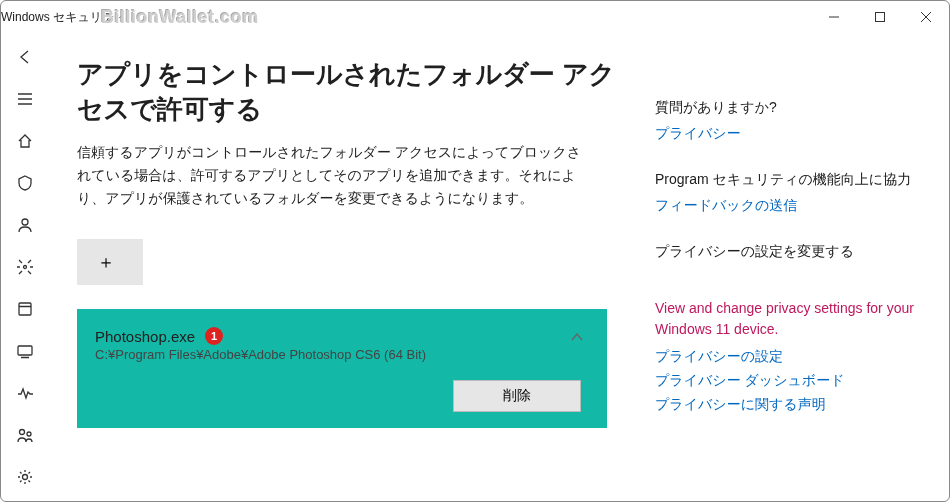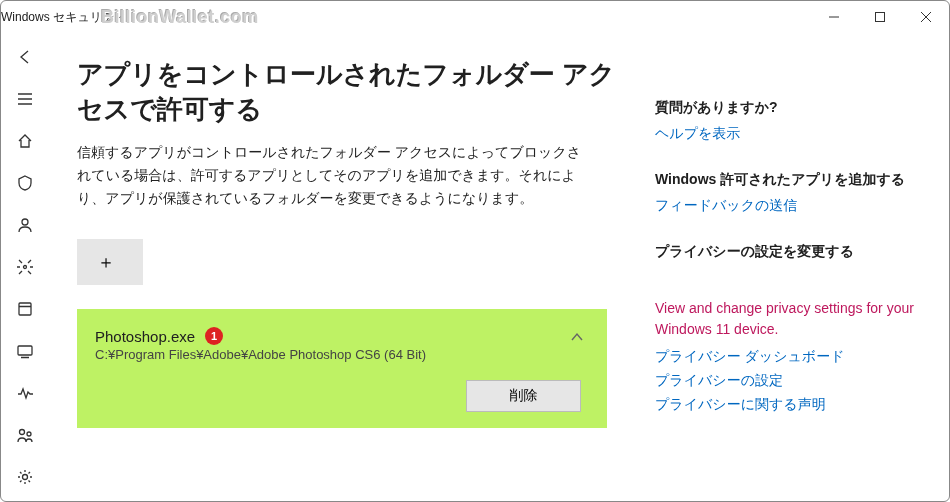--- a/index.html
+++ b/index.html
@@ -108,21 +108,21 @@
       border: none;
       height: 46px;
       padding: 0 28px 0 20px;
       font-size: 15px;
       cursor: pointer;
       font-family: inherit;
       margin-bottom: 24px;
     }
     .add-btn .plus { font-size: 18px; font-weight: 300; }
     .app-card {
-      background: #bef264;
+      background: #14b8a6;
       padding: 18px 22px 16px 18px;
       position: relative;
       width: 530px;
     }
     .app-card-top {
       display: flex;
       align-items: center;
       gap: 10px;
       margin-bottom: 2px;
     }
@@ -150,30 +150,30 @@
       top: 20px;
       cursor: pointer;
     }
     .collapse-chevron svg { stroke: #666; stroke-width: 1.4; fill: none; }
     .remove-btn {
       display: block;
       margin-left: auto;
       margin-right: 4px;
       background: #e6e6e6;
       border: 1px solid #bbb;
-      width: 115px;
+      width: 128px;
       height: 32px;
       font-family: inherit;
       font-size: 14px;
       cursor: pointer;
     }
     .right-section { margin-bottom: 28px; }
     .right-heading {
       font-size: 14px;
-      font-weight: 700;
+      font-weight: 400;
       margin-bottom: 8px;
     }
     .right-link {
       display: block;
       color: #0067c0;
       font-size: 14px;
       text-decoration: none;
       margin-bottom: 6px;
       cursor: pointer;
     }
@@ -301,30 +301,30 @@
         </div>
         <button class="remove-btn">
           <span>削除</span>
         </button>
       </div>
     </div>
 
     <div class="right-col">
       <div class="right-section">
         <div class="right-heading">質問がありますか?</div>
-        <a class="right-link">ヘルプを表示</a>
+        <a class="right-link">プライバシー</a>
       </div>
 
       <div class="right-section">
-        <div class="right-heading">Windows 許可されたアプリを追加する</div>
+        <div class="right-heading">Program セキュリティの機能向上に協力</div>
         <a class="right-link">フィードバックの送信</a>
       </div>
 
       <div class="right-section">
         <div class="right-heading">プライバシーの設定を変更する</div>
         <div class="right-text">View and change privacy settings for your Windows 11 device.</div>
+        <a class="right-link">プライバシーの設定</a>
         <a class="right-link">プライバシー ダッシュボード</a>
-        <a class="right-link">プライバシーの設定</a>
         <a class="right-link">プライバシーに関する声明</a>
       </div>
     </div>
   </div>
 </div>
 
 </body></html>

